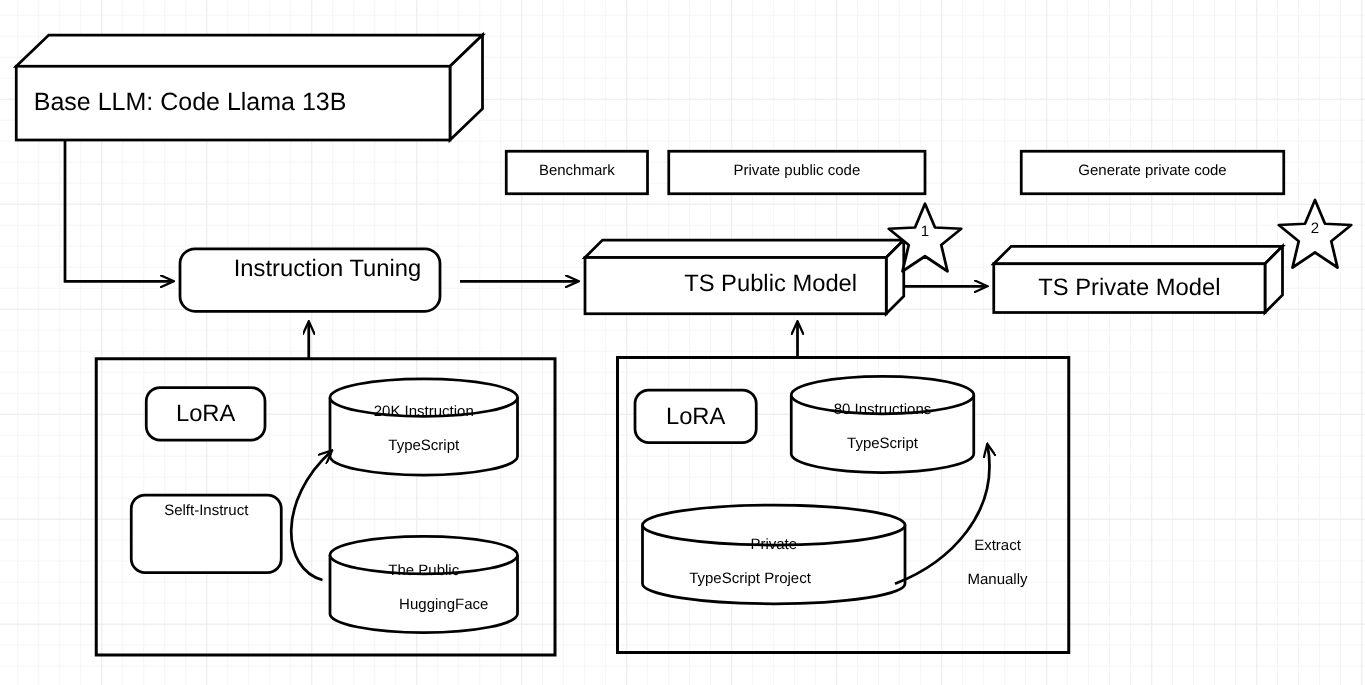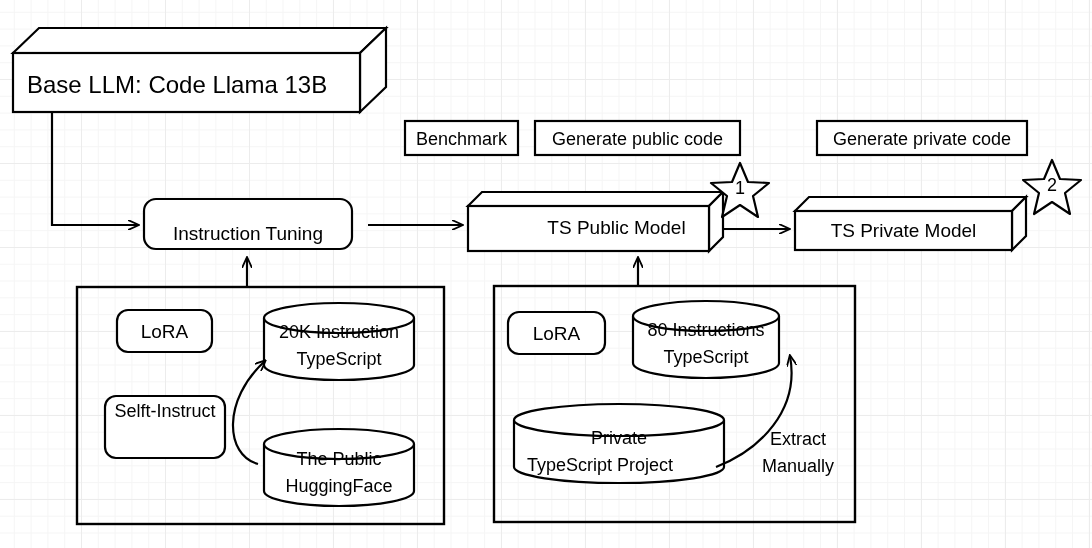--- a/index.html
+++ b/index.html
@@ -30,23 +30,23 @@
   }
   .lbl {
     position: absolute;
     font-family: "Liberation Sans", sans-serif;
     color: #000000;
     white-space: pre;
     text-align: center;
     line-height: 1.18;
     pointer-events: none;
   }
-  .t20 { font-size: 24px; }
+  .t20 { font-size: 20px; }
   .t19 { font-size: 19px; }
-  .t18 { font-size: 18px; }
+  .t18 { font-size: 12px; }
 </style>
 </head>
 <body>
 
 <div id="canvas">
 
   <svg class="layer" viewBox="0 0 1092 548" xmlns="http://www.w3.org/2000/svg">
     <defs>
       <marker id="ah" markerWidth="12" markerHeight="10" refX="10" refY="5" orient="auto" markerUnits="userSpaceOnUse">
         <path d="M0,0 L11,5 L0,10" fill="none" stroke="#000" stroke-width="1.8"></path>
@@ -121,45 +121,45 @@
     <g>
       <path d="M514,420 L514,467 A105,16 0 0,0 724,467 L724,420" fill="#fff" stroke="#000" stroke-width="2.2"></path>
       <ellipse cx="619" cy="420" rx="105" ry="16" fill="#fff" stroke="#000" stroke-width="2.2"></ellipse>
     </g>
 
     <path d="M716,467 C760,450 800,410 790,356" fill="none" stroke="#000" stroke-width="2.2" marker-end="url(#ah)"></path>
   </svg>
 
   <div class="lbl t20" style="left:13px; top:71px; width:347px; text-align:left; padding-left:14px; box-sizing:border-box;">Base LLM: Code Llama 13B</div>
 
-  <div class="lbl t19" style="left:144px; top:223px; width:208px;">Instruction Tuning</div>
+  <div class="lbl t19" style="left:144px; top:205px; width:208px;padding-left:14px;">Instruction Tuning</div>
 
   <div class="lbl t19" style="left:468px; top:217px; width:241px;padding-left:28px;">TS Public Model</div>
 
   <div class="lbl t19" style="left:795px; top:220px; width:217px;">TS Private Model</div>
 
   <div class="lbl t18" style="left:405px; top:129px; width:113px;">Benchmark</div>
 
-  <div class="lbl t18" style="left:535px; top:129px; width:205px;">Generate public code</div>
+  <div class="lbl t18" style="left:535px; top:129px; width:205px;">Private public code</div>
 
   <div class="lbl t18" style="left:817px; top:129px; width:210px;">Generate private code</div>
 
   <div class="lbl t18" style="left:726px; top:178px; width:28px;">1</div>
 
   <div class="lbl t18" style="left:1038px; top:175px; width:28px;">2</div>
 
   <div class="lbl t19" style="left:117px; top:321px; width:95px;">LoRA</div>
 
   <div class="lbl t18" style="left:103px; top:401px; width:124px;">Selft-Instruct</div>
 
   <div class="lbl t18" style="left:264px; top:322px; width:150px;">20K Instruction</div>
   <div class="lbl t18" style="left:264px; top:349px; width:150px;">TypeScript</div>
 
   <div class="lbl t18" style="left:264px; top:449px; width:150px;">The Public</div>
-  <div class="lbl t18" style="left:264px; top:476px; width:150px;">HuggingFace</div>
+  <div class="lbl t18" style="left:264px; top:476px; width:150px;padding-left:16px;">HuggingFace</div>
 
   <div class="lbl t19" style="left:508px; top:323px; width:97px;">LoRA</div>
 
   <div class="lbl t18" style="left:633px; top:320px; width:146px;">80 Instructions</div>
   <div class="lbl t18" style="left:633px; top:347px; width:146px;">TypeScript</div>
 
   <div class="lbl t18" style="left:514px; top:428px; width:210px;">Private</div>
   <div class="lbl t18" style="left:514px; top:455px; width:172px;">TypeScript Project</div>
 
   <div class="lbl t18" style="left:748px; top:429px; width:100px;">Extract</div>

